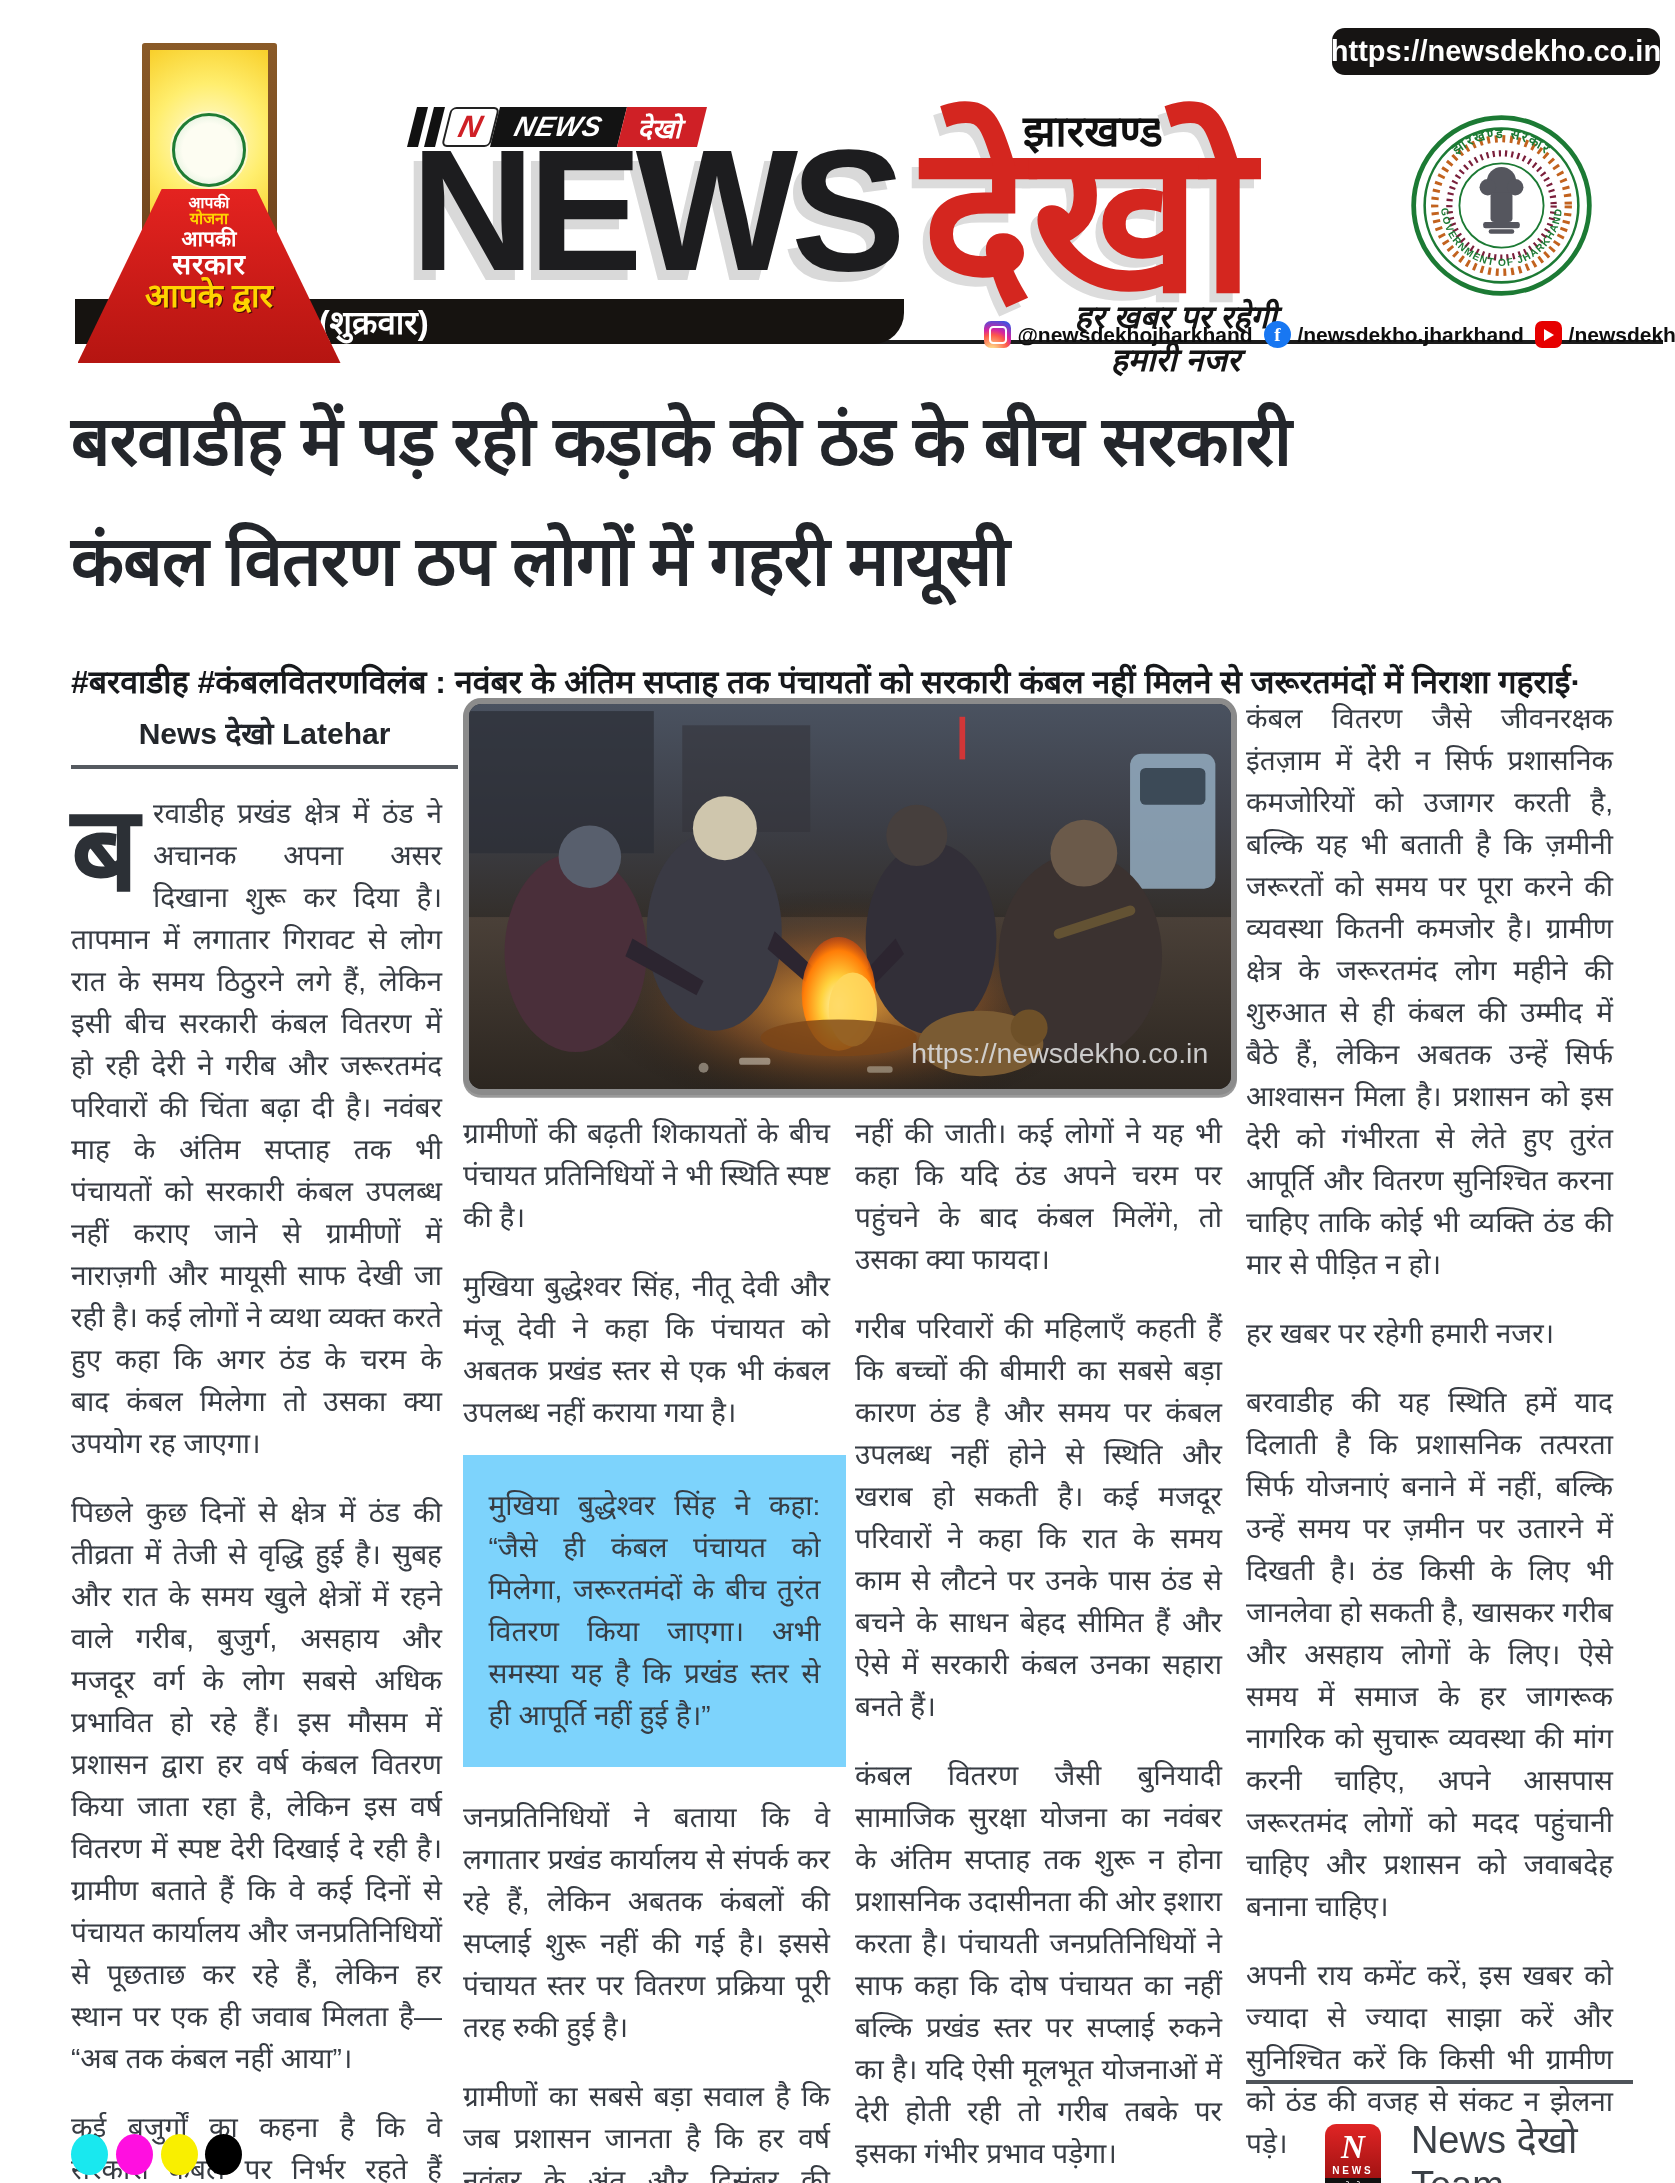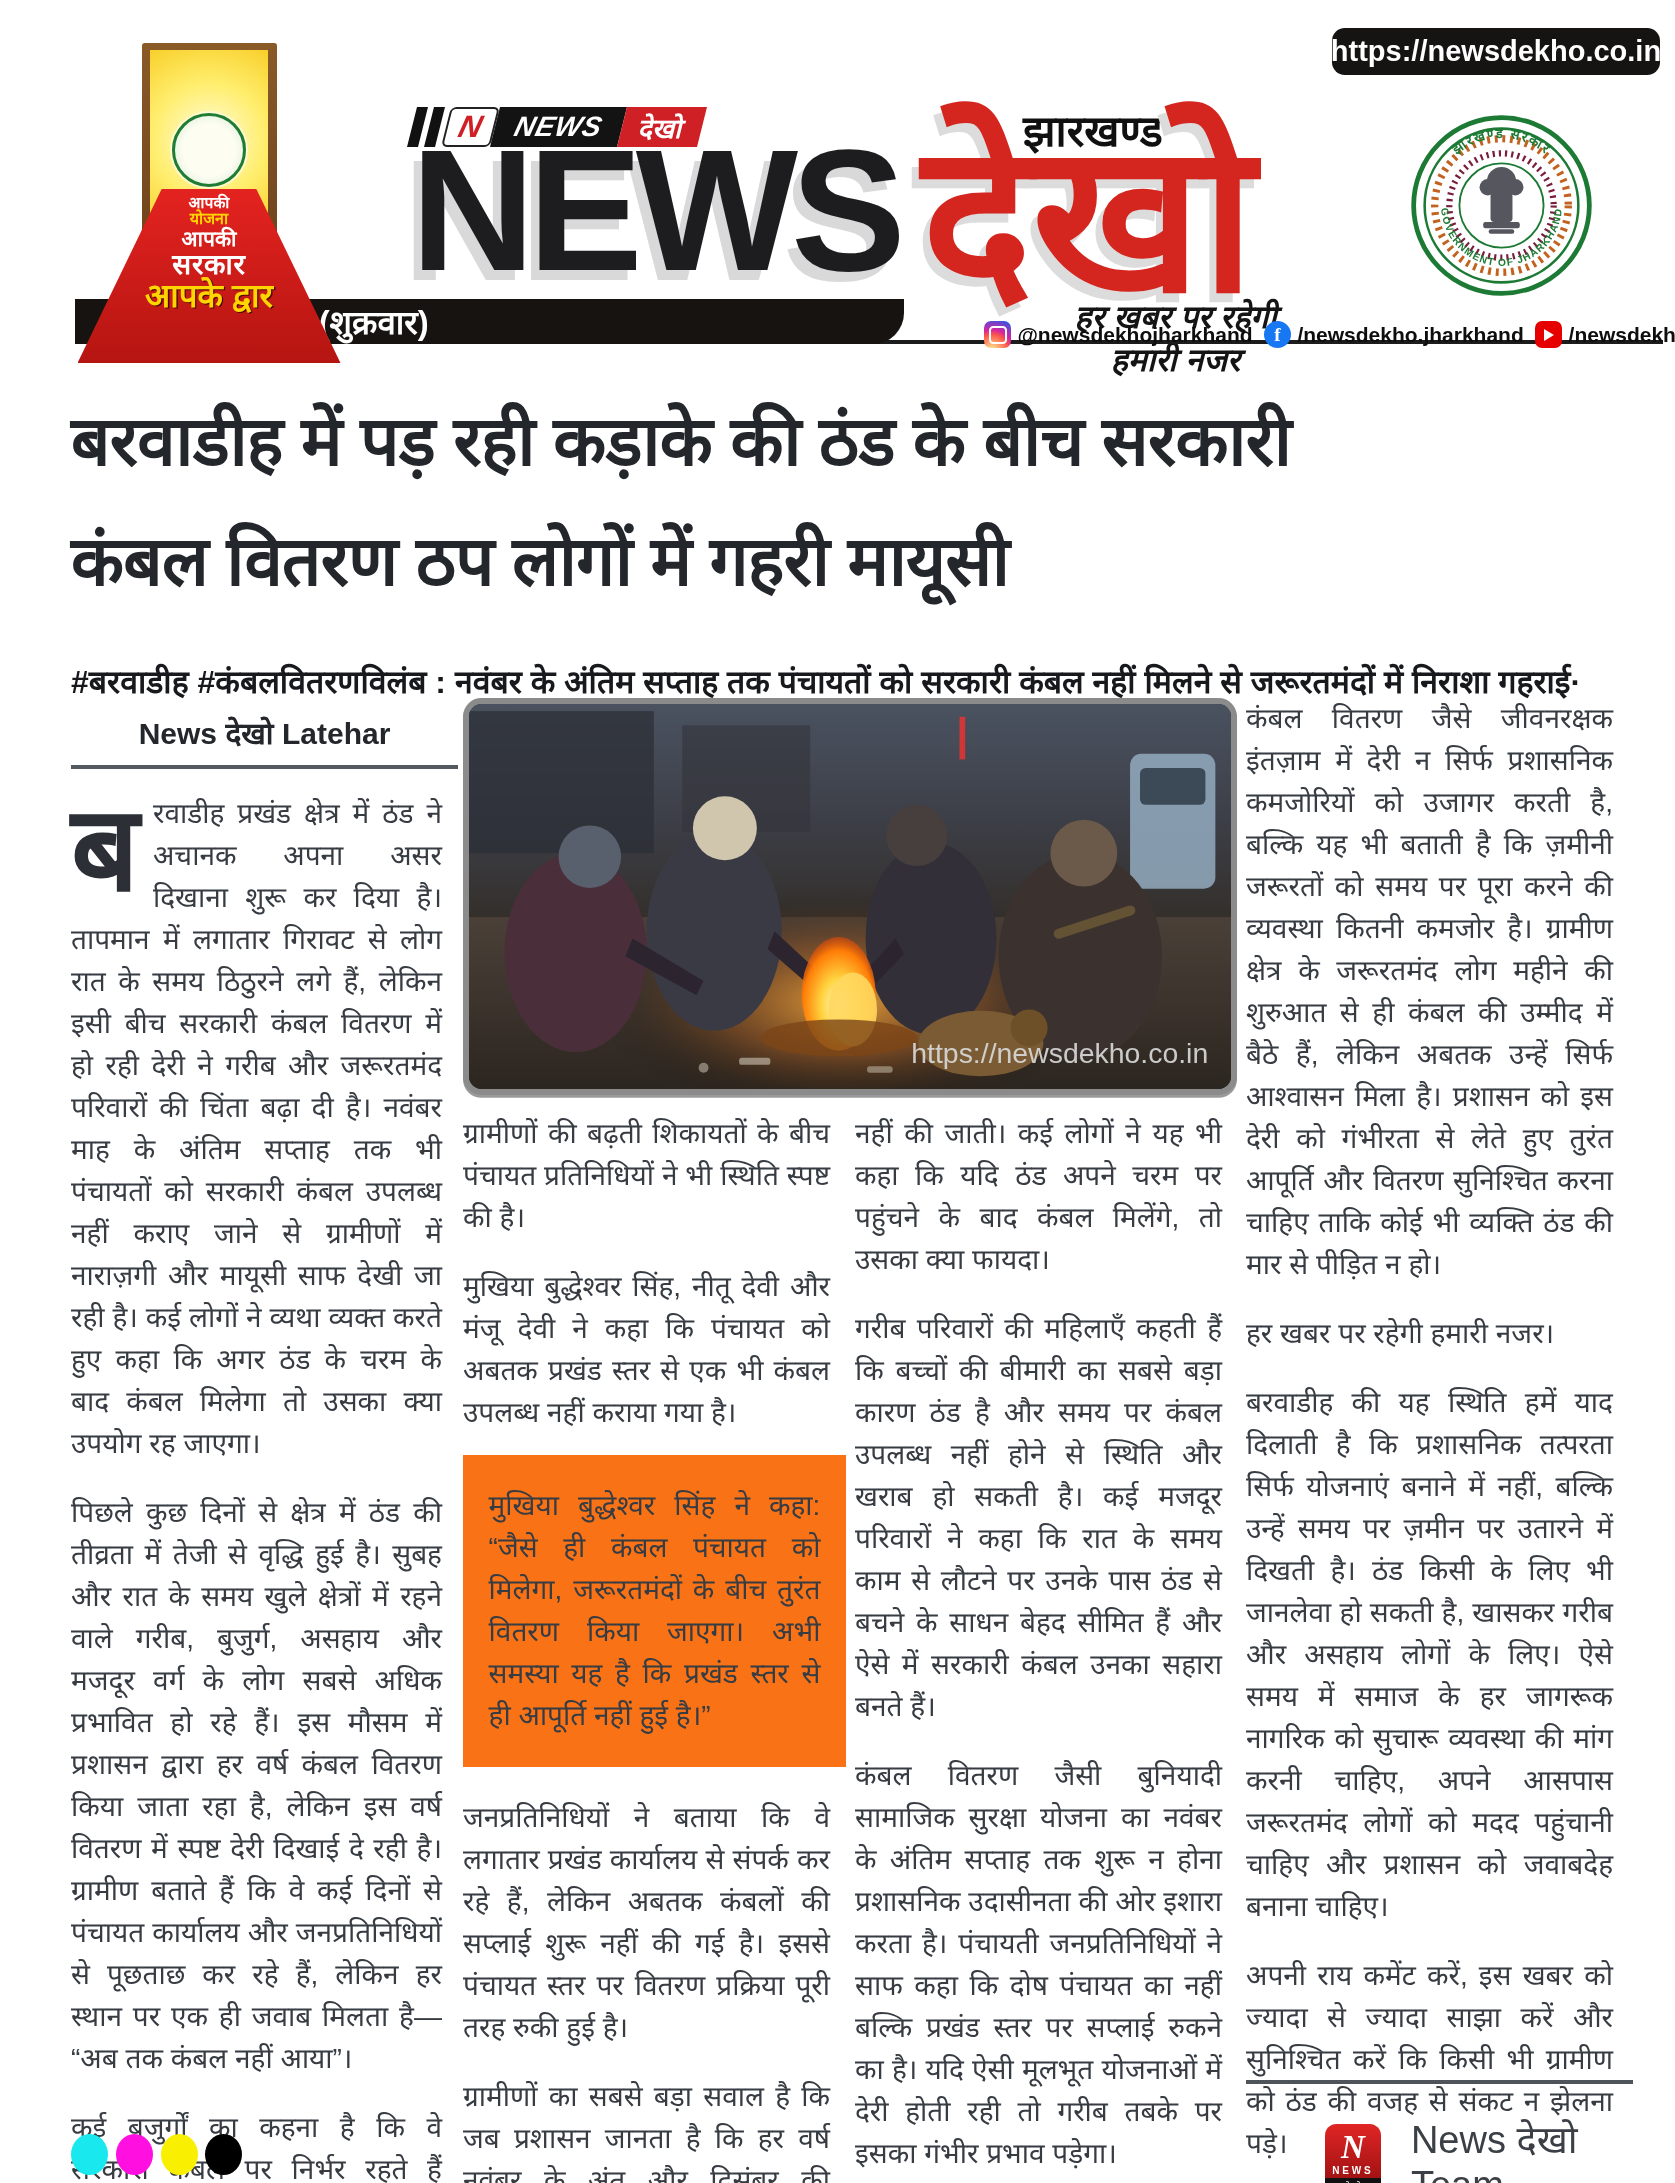--- a/index.html
+++ b/index.html
@@ -73,21 +73,21 @@
   .col{position:absolute;width:387px;font-size:28px;line-height:1.5;color:#373c43;text-align:justify;}
   .col p{margin:0 16px 27px 0;}
   #col1{left:71px;top:711px;}
   #col2{left:463px;top:1113px;width:383px;}
   #col3{left:855px;top:1113px;width:383px;}
   #col4{left:1246px;top:698px;width:383px;}
   .byline{text-align:center;font-size:30px;font-weight:700;color:#23262b;margin:0 0 8.5px 0;}
   .byline-rule{height:4.3px;background:#555a60;margin-bottom:24px;}
   .dropcap{float:left;font-size:119px;line-height:0.78;font-weight:700;color:#2c3036;
            padding:10px 14px 0 0;}
-  .quote-box{background:#f97316;padding:30px 25.6px;margin:1.4px 0 30px 0;box-sizing:border-box;}
+  .quote-box{background:#7dd3fc;padding:30px 25.6px;margin:1.4px 0 30px 0;box-sizing:border-box;}
 
   
   .photo{position:absolute;left:463px;top:698px;width:774px;height:397px;border:6.4px solid #8b8b8b;
          border-radius:18.5px;overflow:hidden;box-sizing:border-box;background:#2e3138;box-shadow:0 2.8px 0 #9a9a9a;}
   .photo svg{display:block;width:100%;height:100%;}
 
   
   .footer{position:absolute;left:1246px;top:2080px;width:387px;}
   .footer-rule{height:4.3px;background:#4f545a;}
   .footer-row{margin-top:28px;padding-left:79px;display:flex;align-items:center;gap:30px;}

